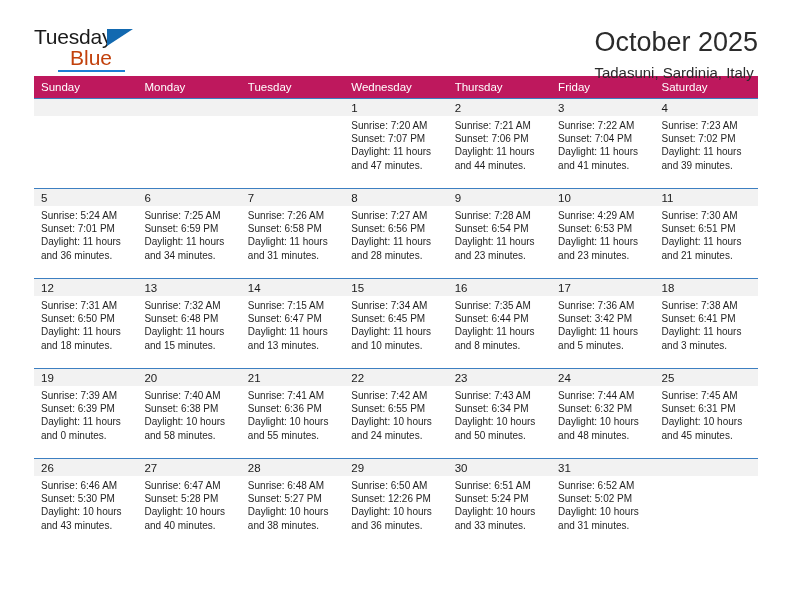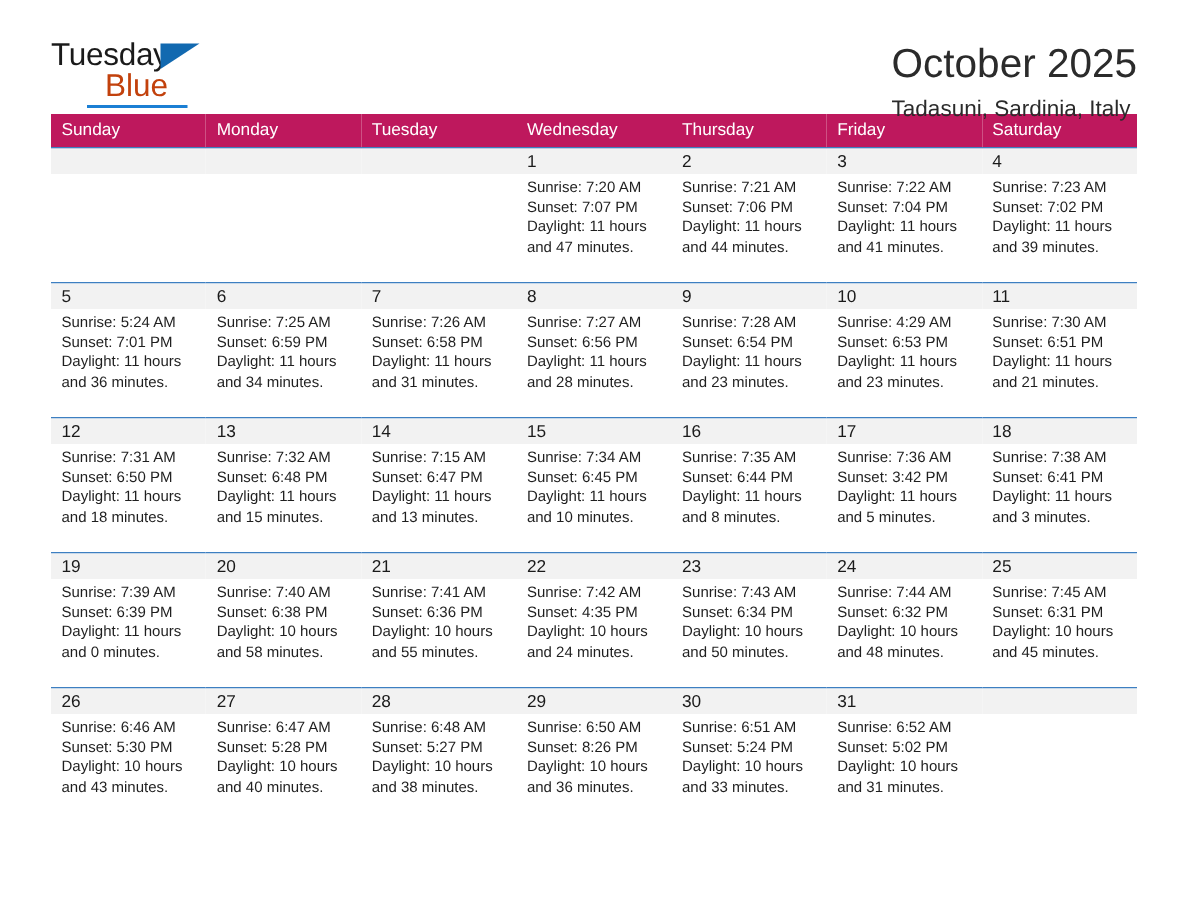--- a/index.html
+++ b/index.html
@@ -430,21 +430,21 @@
                 <div>Daylight: 10 hours</div>
                 <div>and 55 minutes.</div>
               </div>
             </div>
           </td>
           <td>
             <div class="daycell">
               <div class="daynum-band">22</div>
               <div class="dayinfo">
                 <div>Sunrise: 7:42 AM</div>
-                <div>Sunset: 4:35 PM</div>
+                <div>Sunset: 6:55 PM</div>
                 <div>Daylight: 10 hours</div>
                 <div>and 24 minutes.</div>
               </div>
             </div>
           </td>
           <td>
             <div class="daycell">
               <div class="daynum-band">23</div>
               <div class="dayinfo">
                 <div>Sunrise: 7:43 AM</div>
@@ -509,21 +509,21 @@
                 <div>Daylight: 10 hours</div>
                 <div>and 38 minutes.</div>
               </div>
             </div>
           </td>
           <td>
             <div class="daycell">
               <div class="daynum-band">29</div>
               <div class="dayinfo">
                 <div>Sunrise: 6:50 AM</div>
-                <div>Sunset: 8:26 PM</div>
+                <div>Sunset: 12:26 PM</div>
                 <div>Daylight: 10 hours</div>
                 <div>and 36 minutes.</div>
               </div>
             </div>
           </td>
           <td>
             <div class="daycell">
               <div class="daynum-band">30</div>
               <div class="dayinfo">
                 <div>Sunrise: 6:51 AM</div>

